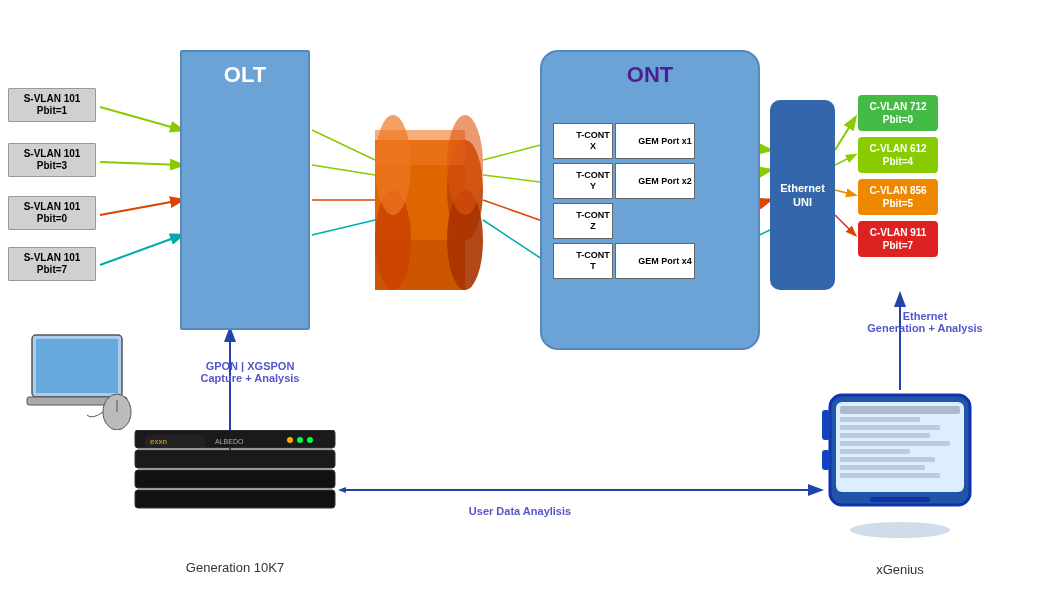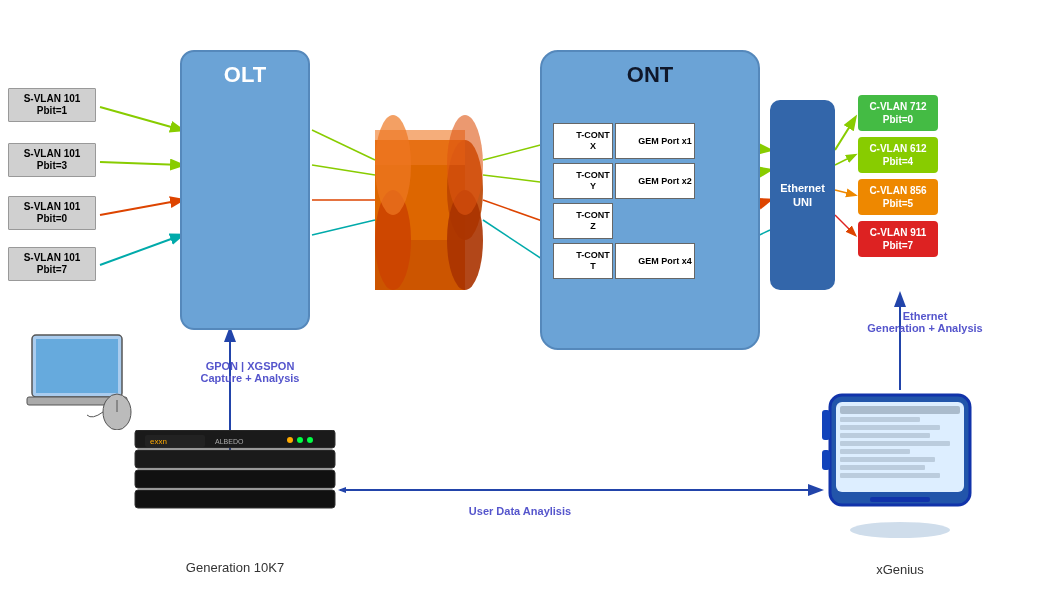--- a/index.html
+++ b/index.html
@@ -20,21 +20,21 @@
     }
 
     
     .olt-box {
       position: absolute;
       left: 180px;
       top: 50px;
       width: 130px;
       height: 280px;
       background: #6ba3d6;
-      border-radius: 14px;
+      border-radius: 2px;
       border: 2px solid #5588bb;
       display: flex;
       align-items: flex-start;
       justify-content: center;
       padding-top: 10px;
     }
     .olt-label {
       color: white;
       font-size: 22px;
       font-weight: bold;
@@ -49,21 +49,21 @@
       height: 300px;
       background: #6ba3d6;
       border-radius: 18px;
       border: 2px solid #5588bb;
       display: flex;
       align-items: flex-start;
       justify-content: center;
       padding-top: 10px;
     }
     .ont-label {
-      color: #0f172a;
+      color: #4c1d95;
       font-size: 22px;
       font-weight: bold;
     }
 
     
     .ethernet-uni-box {
       position: absolute;
       left: 770px;
       top: 100px;
       width: 65px;

